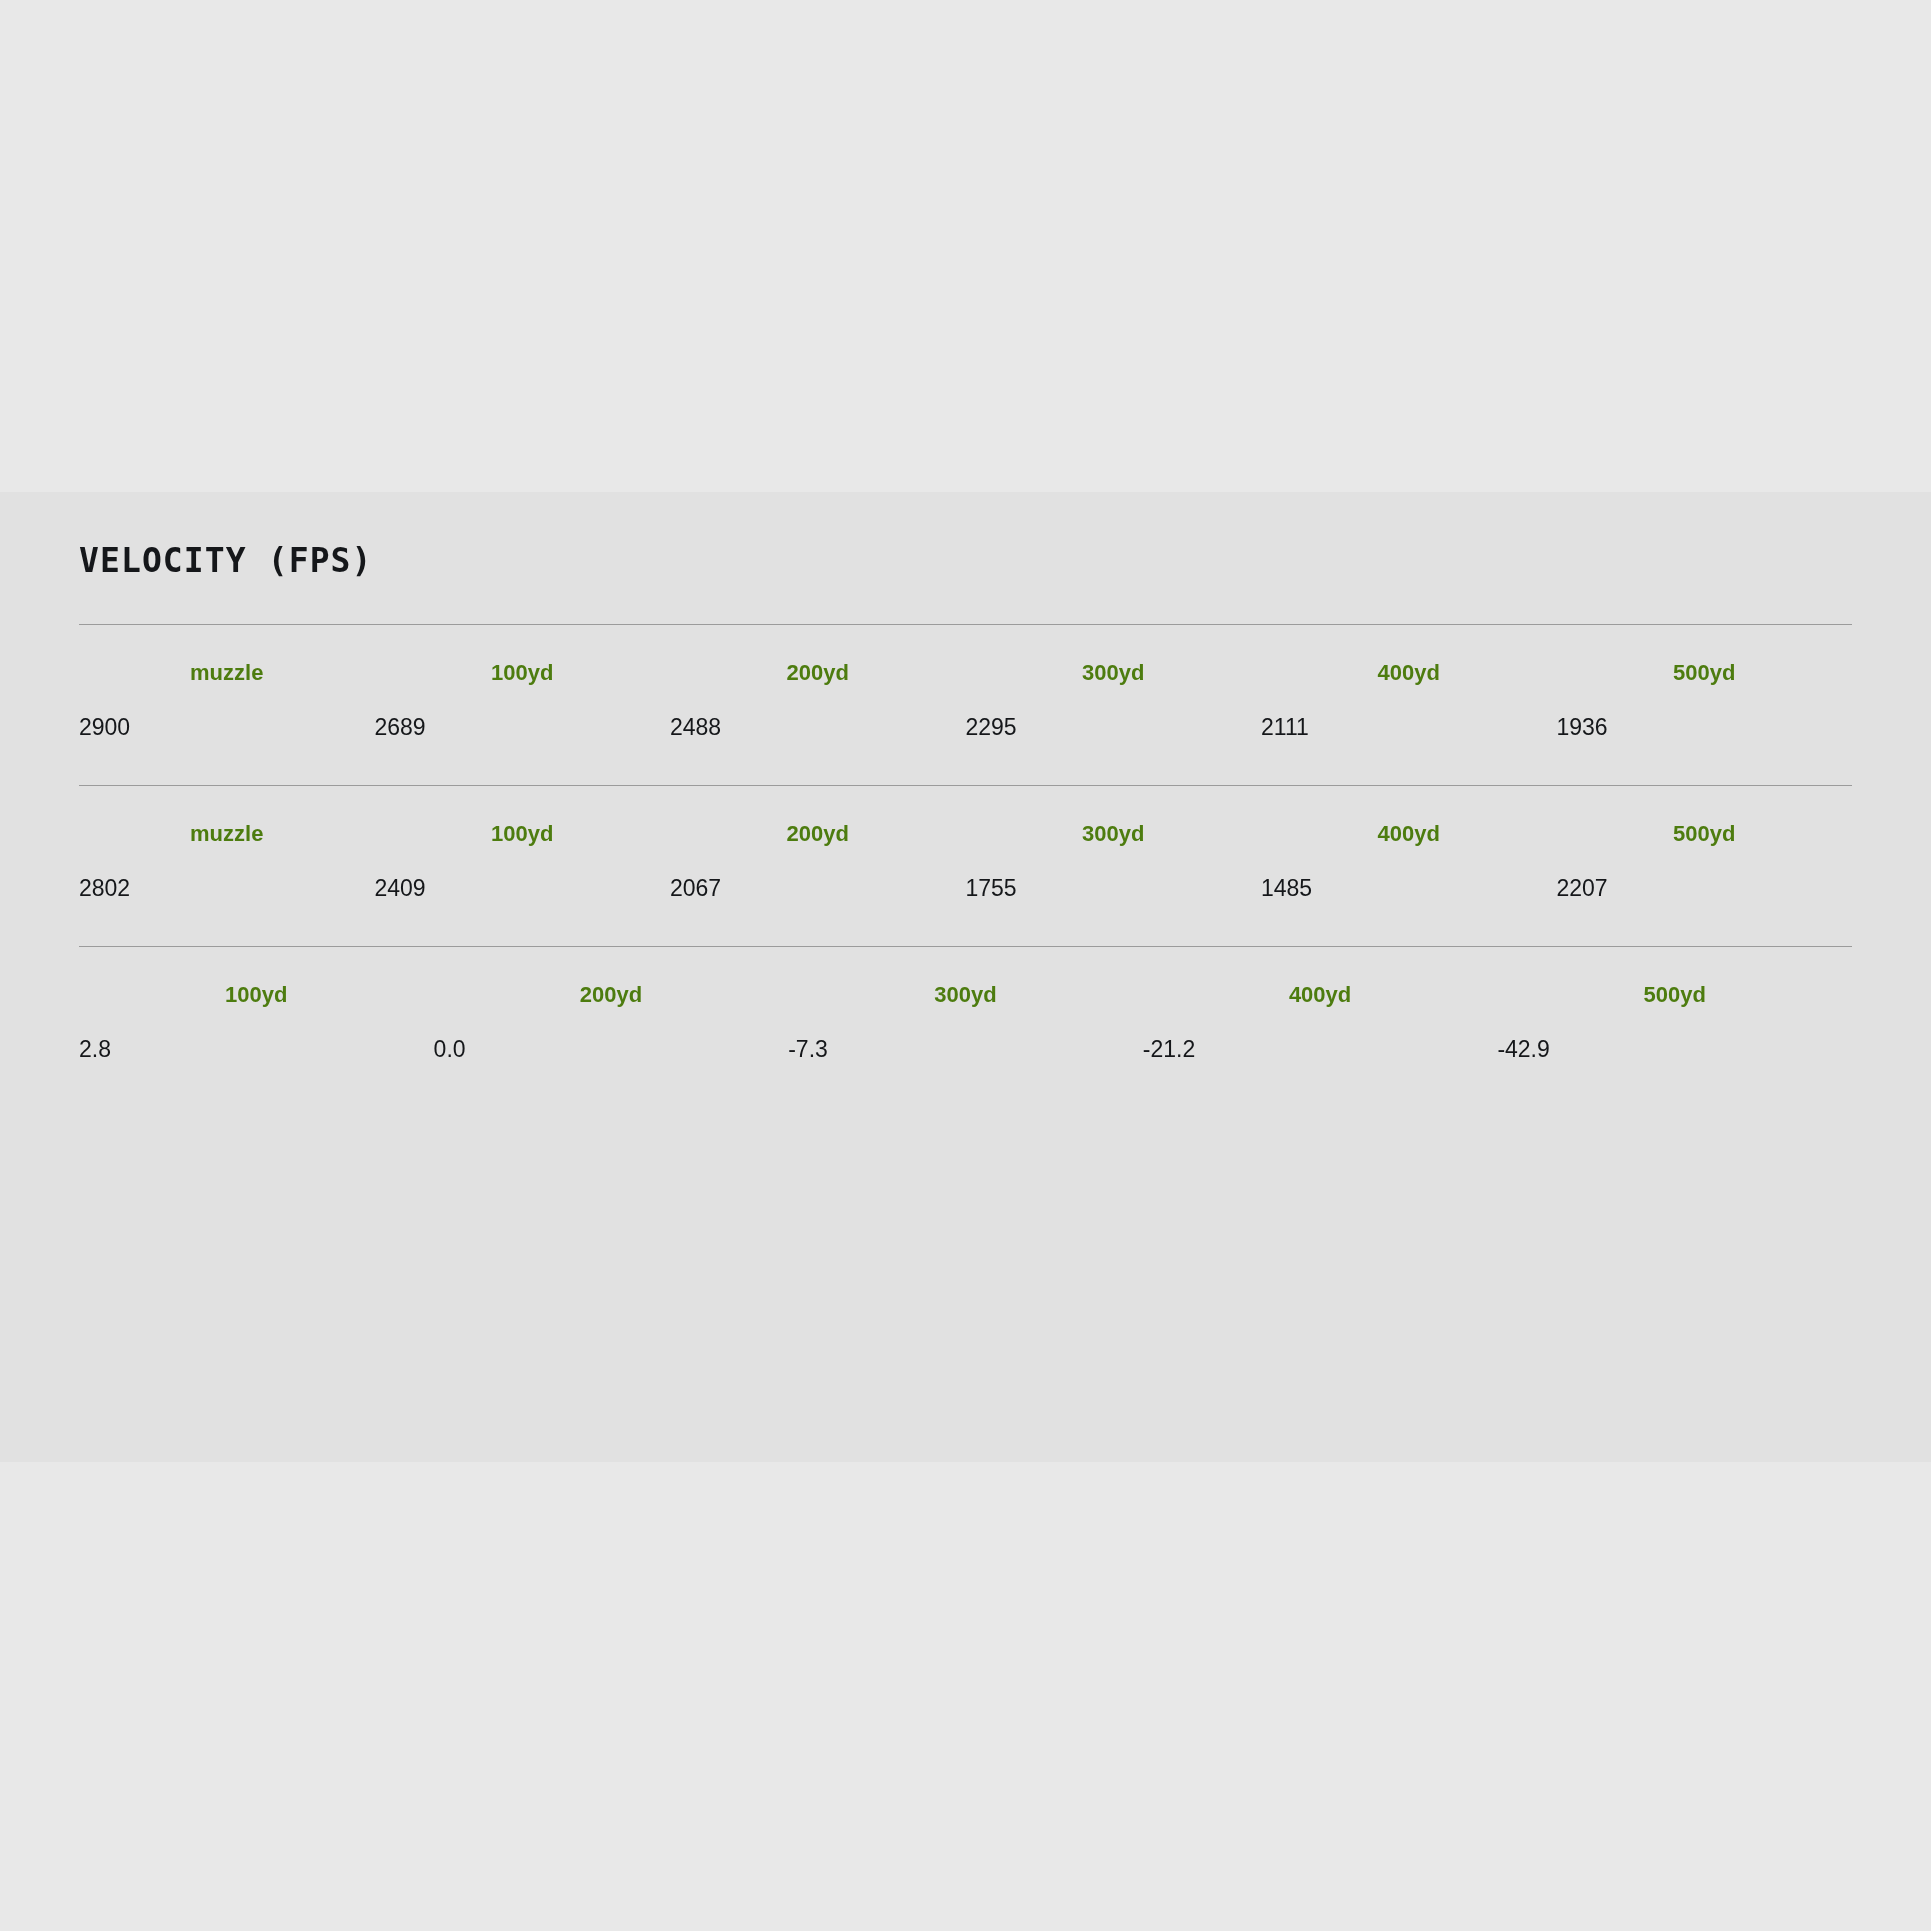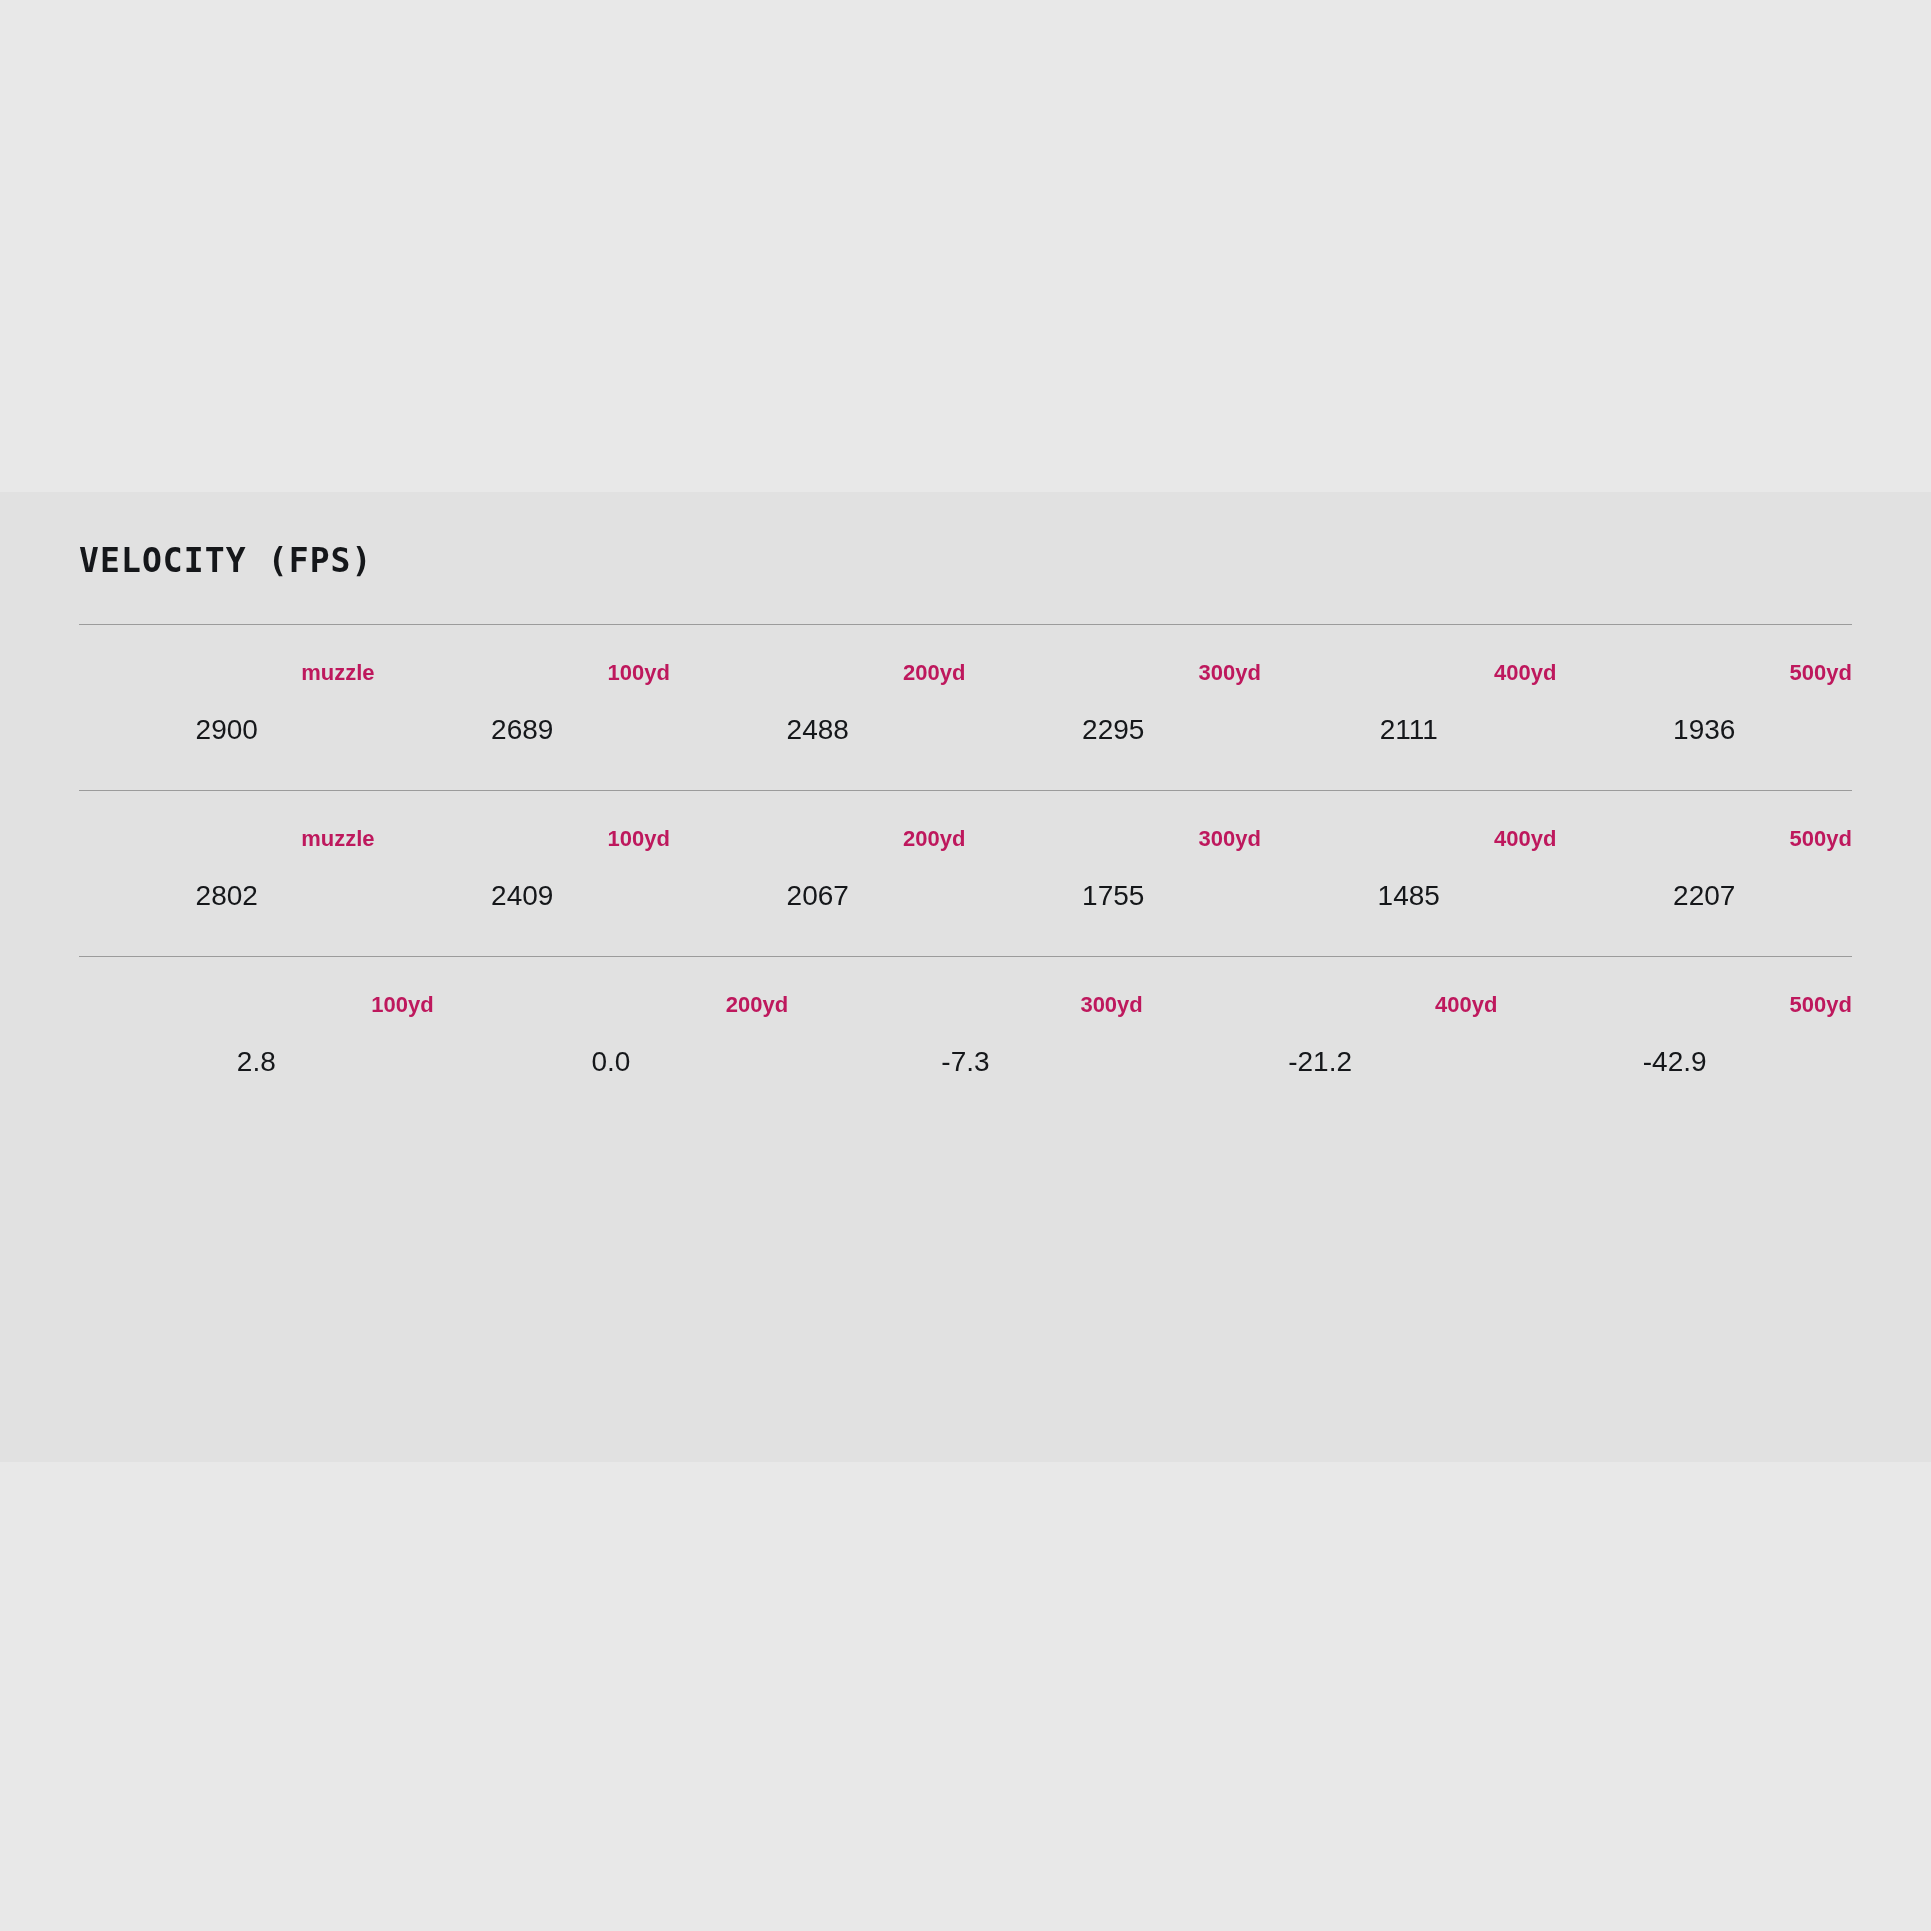--- a/index.html
+++ b/index.html
@@ -52,29 +52,28 @@
   .table {
     width: 1773px;
     border-collapse: collapse;
     margin-top: 44px;
     table-layout: fixed;
   }
   .table th {
     border-top: 1.8px solid #9b9b9b;
     font-size: 22px;
     font-weight: bold;
-    color: #be185d;
-    text-align: right;
+    color: #4d7c0f;
+    text-align: center;
     padding: 35px 0 10.5px 0;
   }
   .table td {
-    font-size: 28px;
+    font-size: 23px;
     font-weight: normal;
     color: #15171a;
-    text-align: center;
     padding: 17.6px 0 0 0;
   }
 </style>
 </head>
 <body>
 
 <div class="page">
 
   <div class="band"></div>
 

